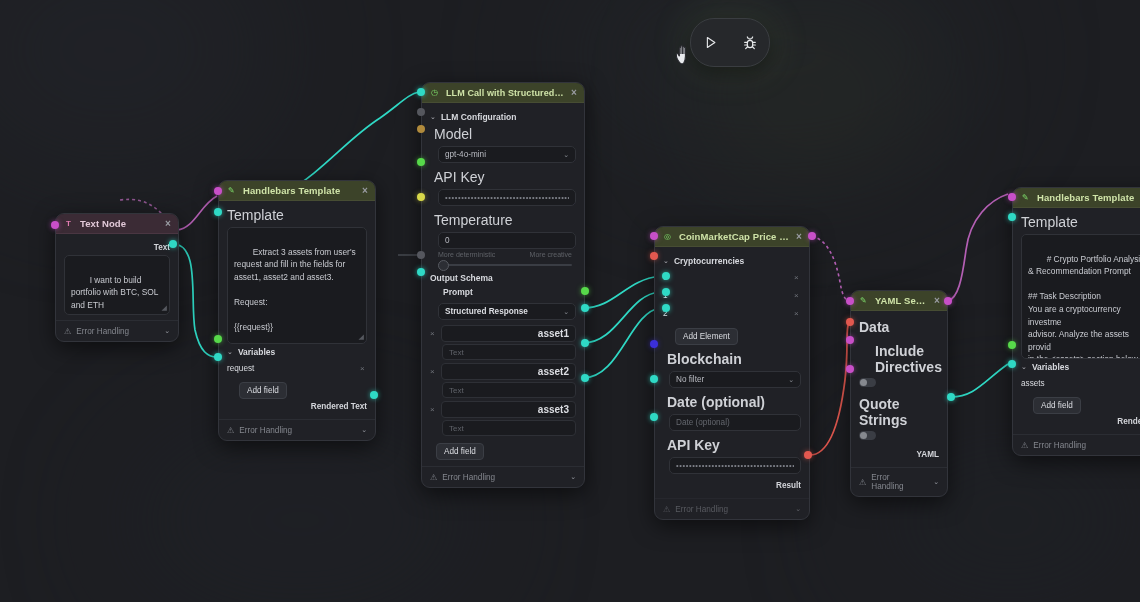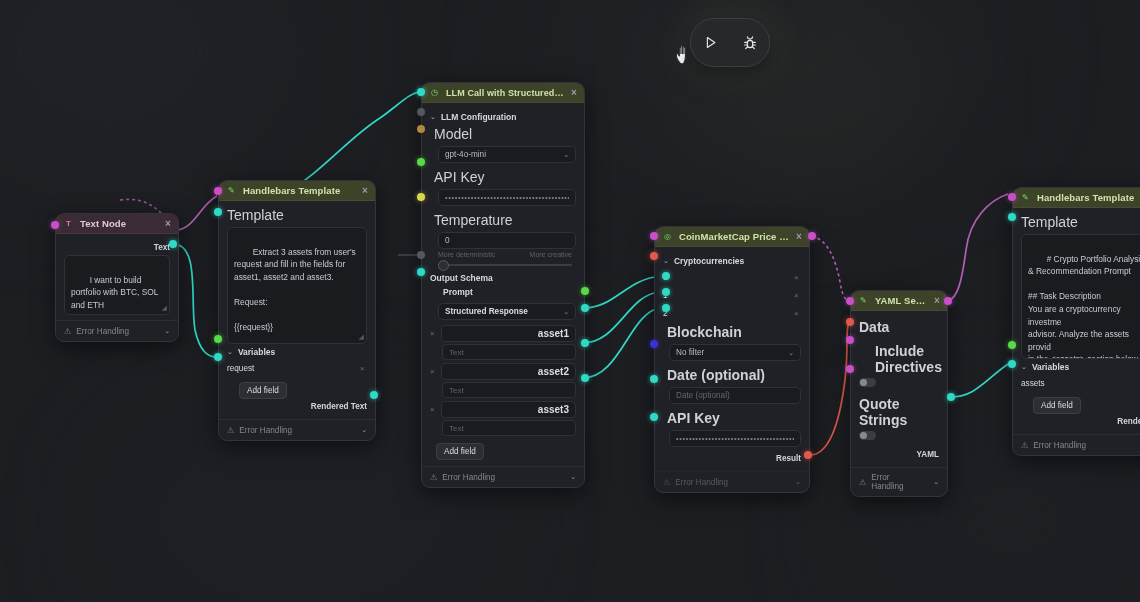--- a/index.html
+++ b/index.html
@@ -297,20 +297,21 @@
       <div class="row">
         <span class="nm">1</span>
         <span class="sp"></span>
           <span class="xs">×</span>
       </div>
       <div class="row">
         <span class="nm">2</span>
         <span class="sp"></span>
           <span class="xs">×</span>
       </div>
+      <div style="padding:1px 0 6px 12px;"><span class="btn">Add Element</span></div>
       <div class="lbl b" style="margin-left:4px;">Blockchain</div>
       <div class="inp" style="margin:0 0 6px 6px;">
         <span class="cv">No filter</span>
         <span class="dd">⌄</span>
       </div>
       <div class="lbl b" style="margin-left:4px;">Date (optional)</div>
       <div class="inp ph" style="margin:0 0 6px 6px;">
         <span class="cv">Date (optional)</span>
       </div>
       <div class="lbl b" style="margin-left:4px;">API Key</div>

